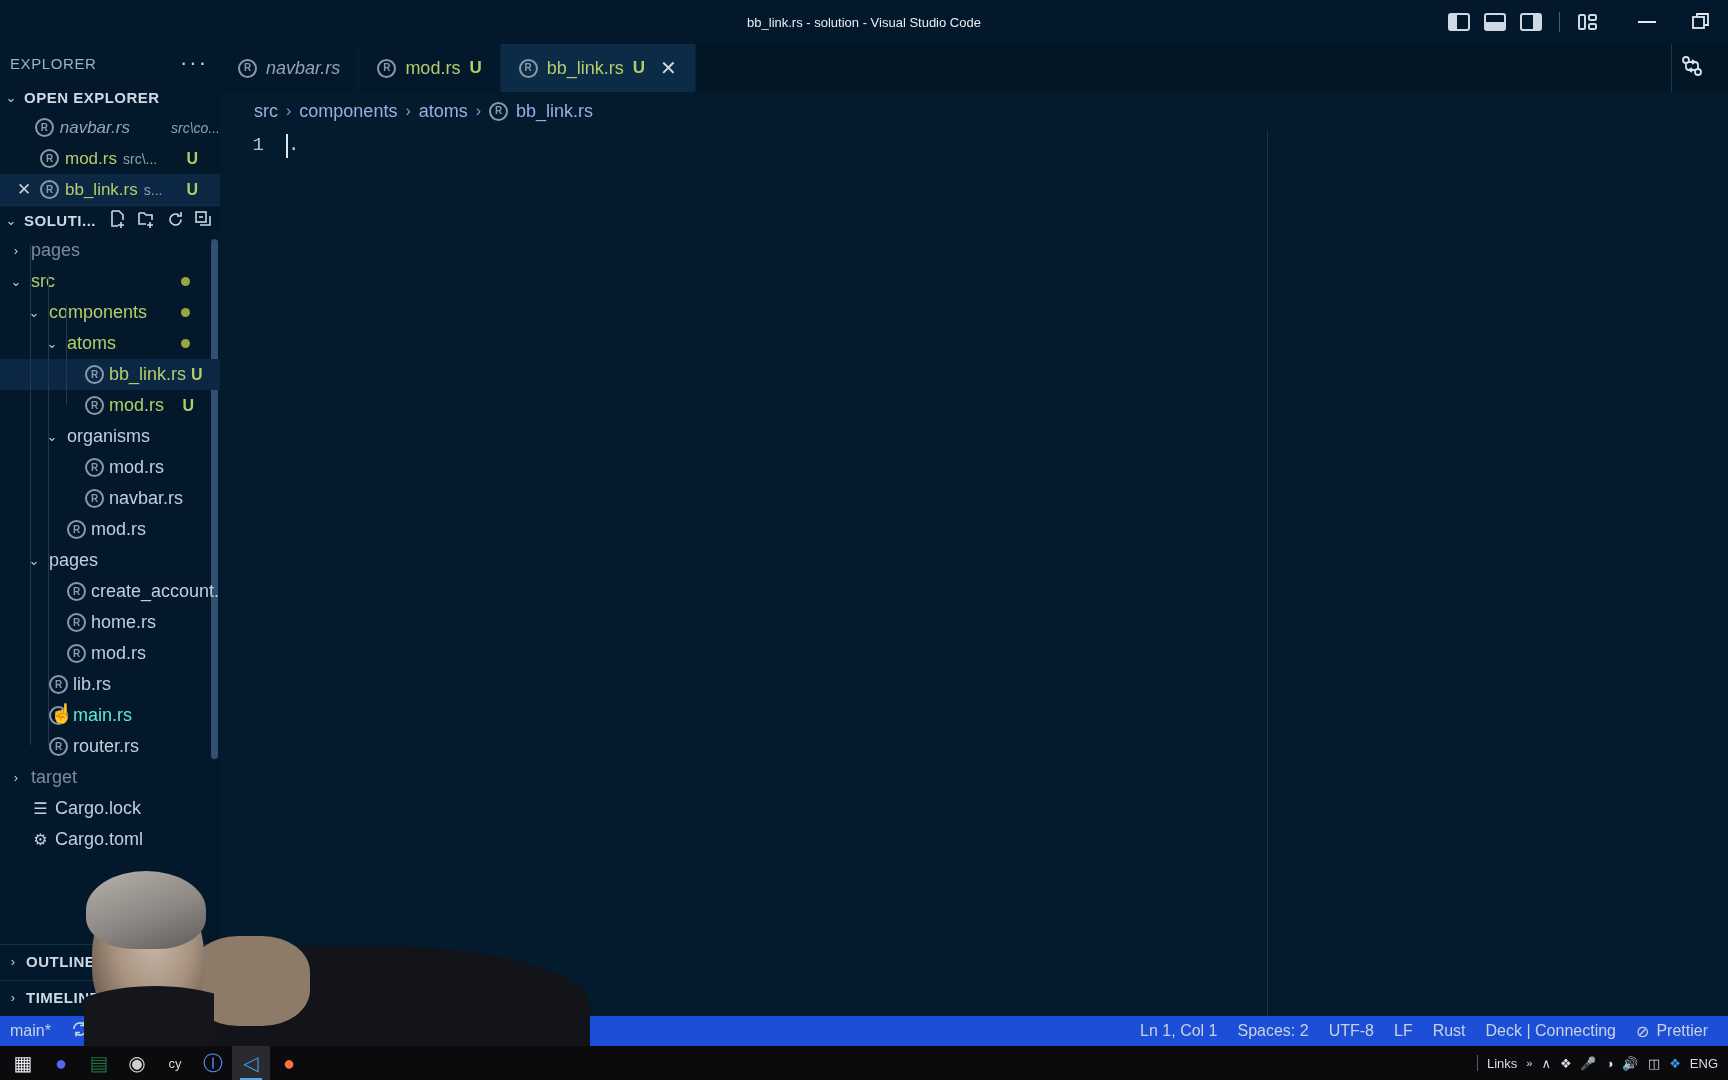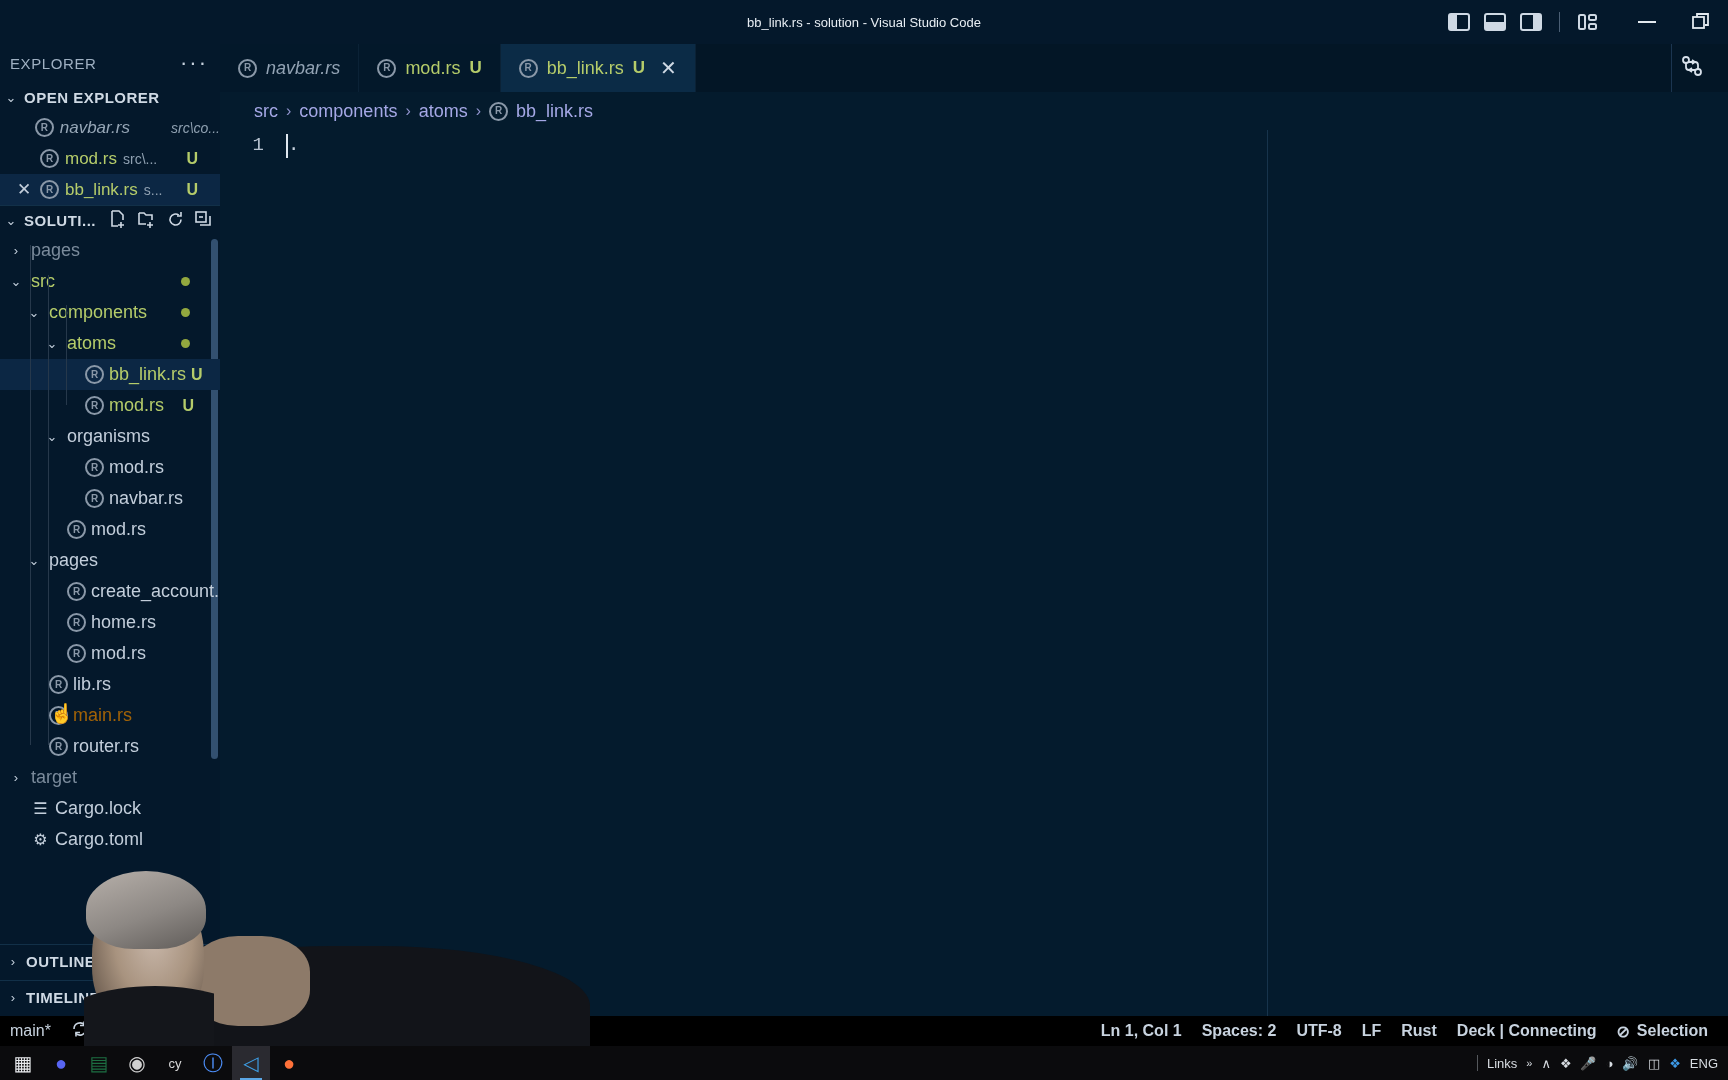--- a/index.html
+++ b/index.html
@@ -98,21 +98,21 @@
     height: 31px; display: flex; align-items: center; gap: 5px;
     cursor: default; position: relative; padding-right: 8px;
   }
   .tree-row.selected { background: #0c2744; }
   .tw { width: 20px; text-align: center; color: #c3cedb; font-size: 13px; flex: 0 0 auto; }
   .tw.empty { visibility: hidden; }
   .tname { font-size: 18px; white-space: nowrap; }
   .tname.green { color: #b5cc6a; }
   .tname.dim { color: #7b8b9c; }
   .tname.norm { color: #c3cedb; }
-  .tname.white { color: #a16207; }
+  .tname.white { color: #5eead4; }
   .tbadge { margin-left: auto; font-weight: bold; font-size: 16px; }
   .tbadge.green { color: #b5cc6a; }
   .tdot { margin-left: auto; width: 9px; height: 9px; border-radius: 50%; background: #93a83f; }
   .guide {
     position: absolute; top: 0; bottom: 0; width: 1px; background: #26384b;
   }
   .file-tree { position: relative; }
   .scroll-thumb {
     position: absolute; right: 2px; width: 7px; background: #335070;
     border-radius: 4px;
@@ -168,25 +168,25 @@
   }
   @keyframes blink { 0%,49% {opacity:1} 50%,100% {opacity:1} }
   .dotchar { color: #c7d2de; font-family: "Liberation Mono", monospace; font-size: 19px; }
   .vline {
     position: absolute; top: 0; bottom: 0; width: 1px; background: #17344c;
   }
 
   
   .statusbar {
     position: absolute; left: 0; right: 0; bottom: 34px; height: 30px;
-    background: #000000; display: flex; align-items: center;
+    background: #1d4ed8; display: flex; align-items: center;
     font-size: 16px; color: #c8d3df;
   }
   .sb-item { padding: 0 10px; height: 30px; display: flex; align-items: center; gap: 7px; cursor: default; white-space: nowrap; }
-  .sb-right { margin-left: auto; display: flex; align-items: center; padding-right: 10px; font-weight: bold; }
+  .sb-right { margin-left: auto; display: flex; align-items: center; padding-right: 10px; }
 
   
   .taskbar {
     position: absolute; left: 0; right: 0; bottom: 0; height: 34px;
     background: #0b0b0d; display: flex; align-items: center;
   }
   .tk-icon {
     width: 38px; height: 34px; display: flex; align-items: center;
     justify-content: center; cursor: default; position: relative;
   }
@@ -536,21 +536,21 @@
         <span>LF</span>
       </div>
       <div class="sb-item">
         <span>Rust</span>
       </div>
       <div class="sb-item">
         <span>Deck | Connecting</span>
       </div>
       <div class="sb-item">
         <span>⊘</span>
-        <span>Selection</span>
+        <span>Prettier</span>
       </div>
     </div>
 </div>
 
 <div class="cam-wide">
   <div class="body"></div>
   <div class="neck"></div>
 </div>
 <div class="cam">
   <div class="head"></div>

